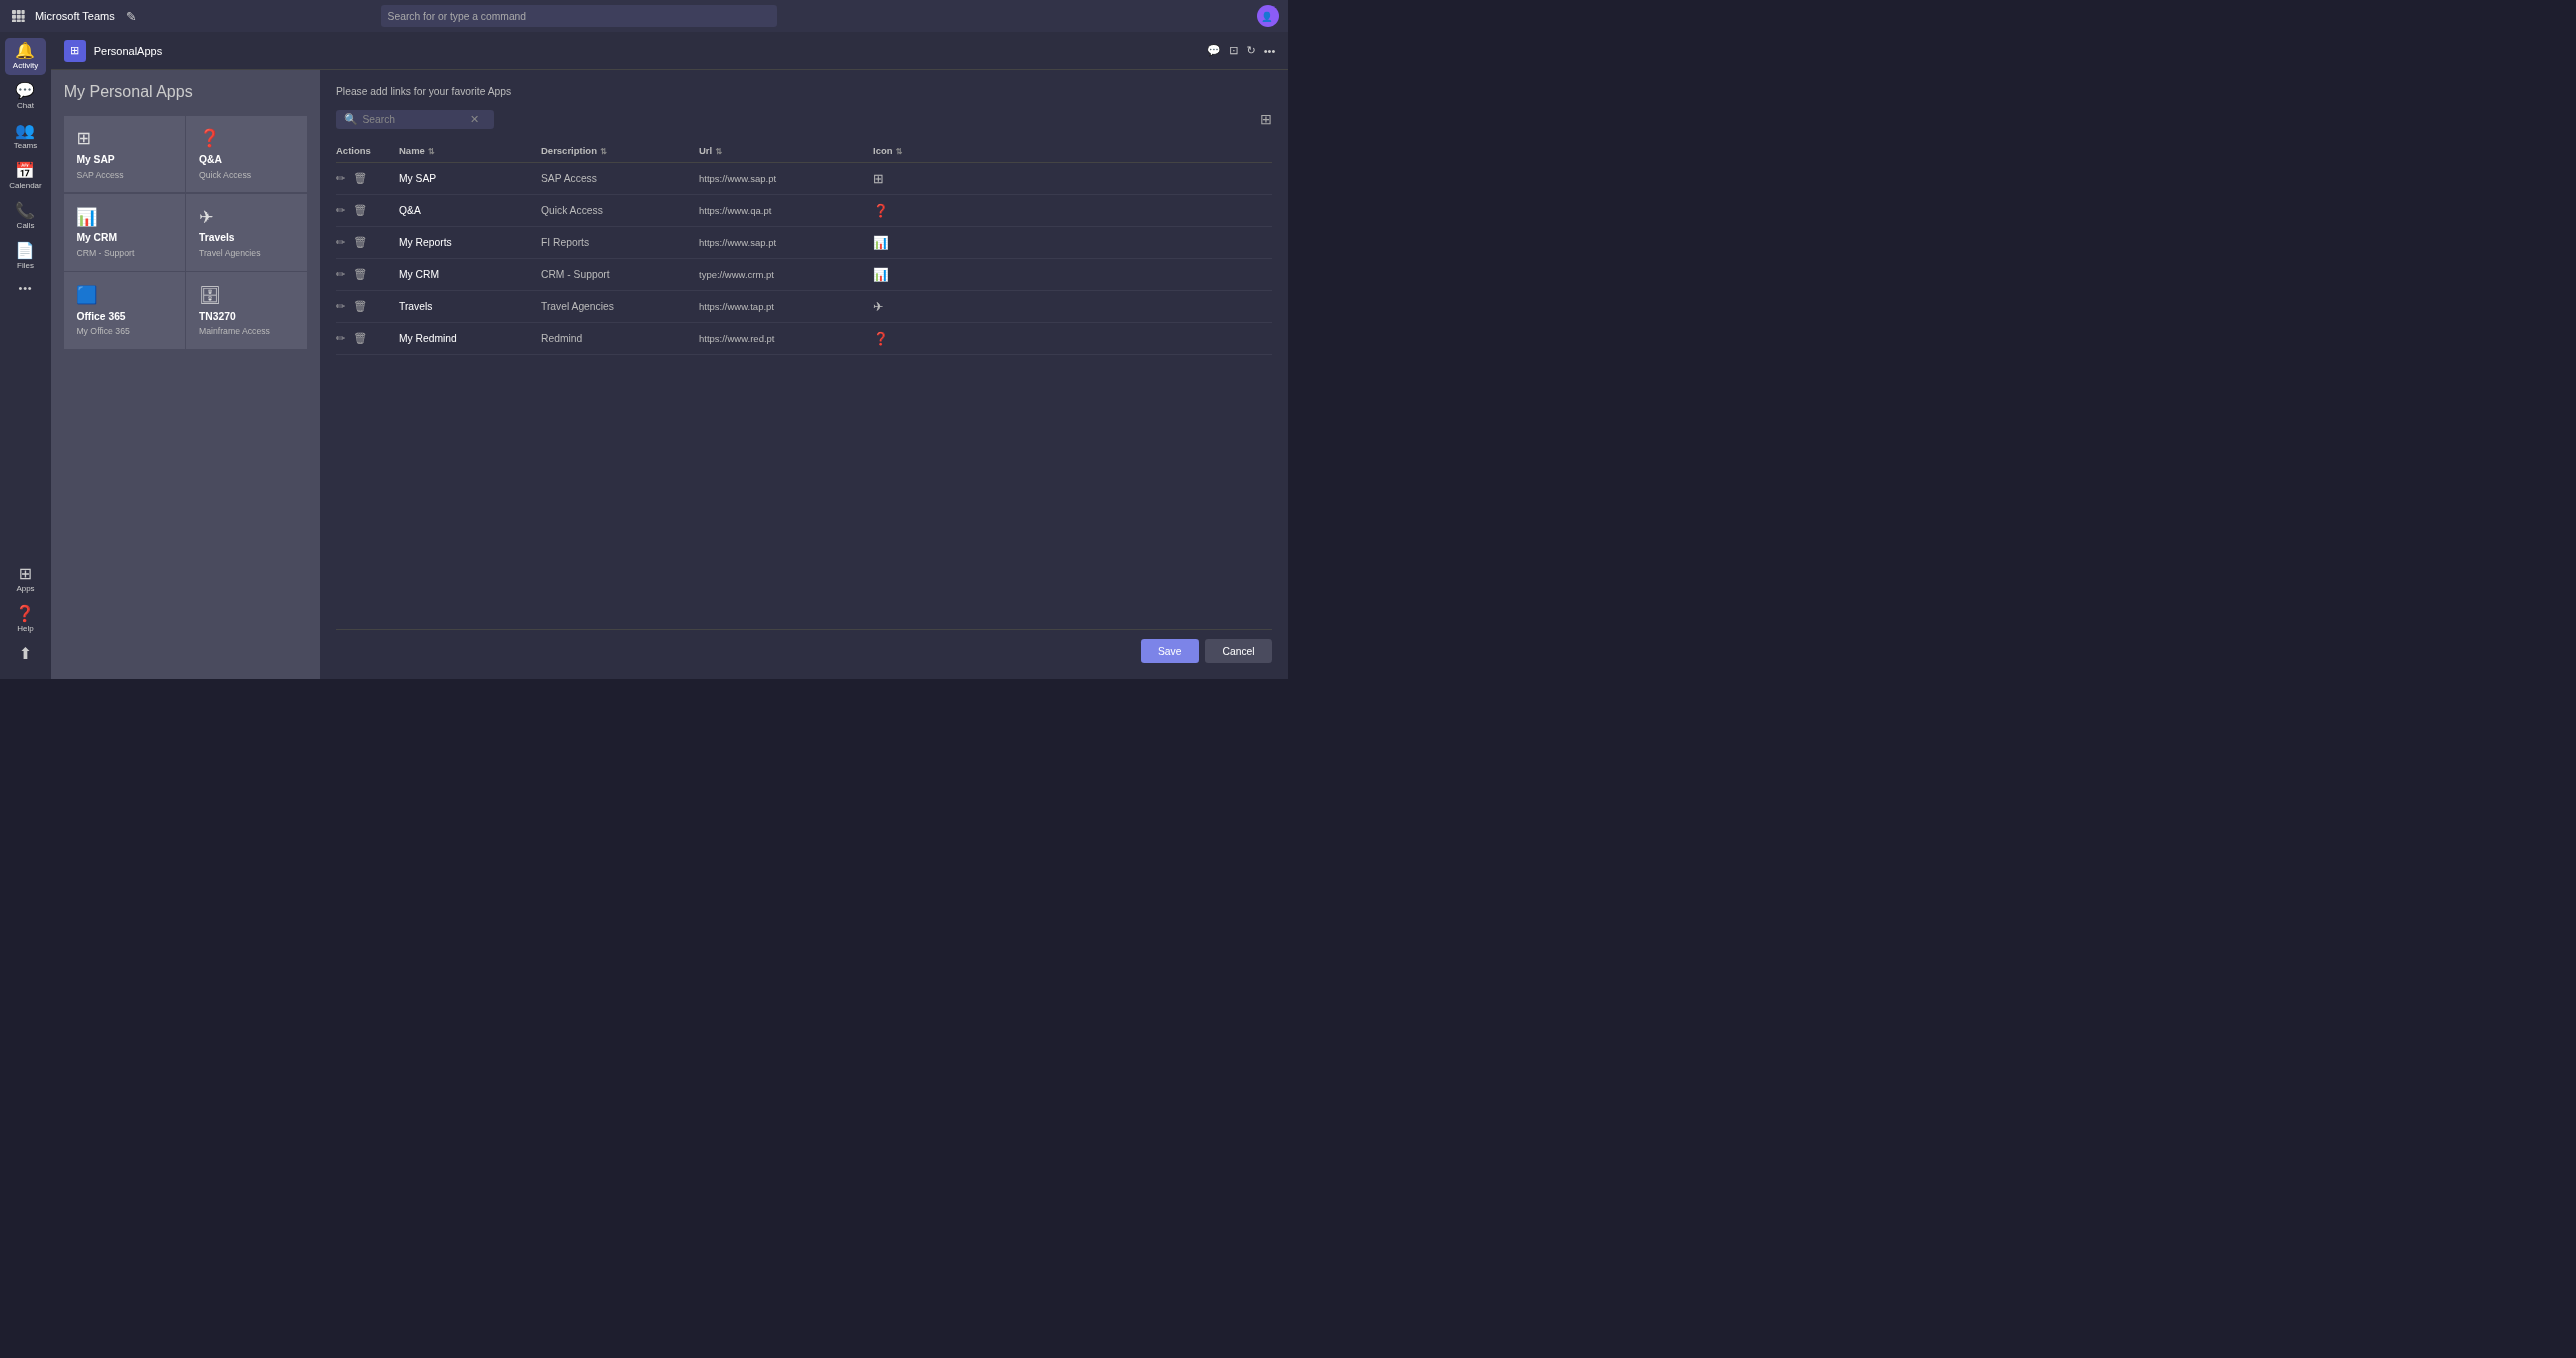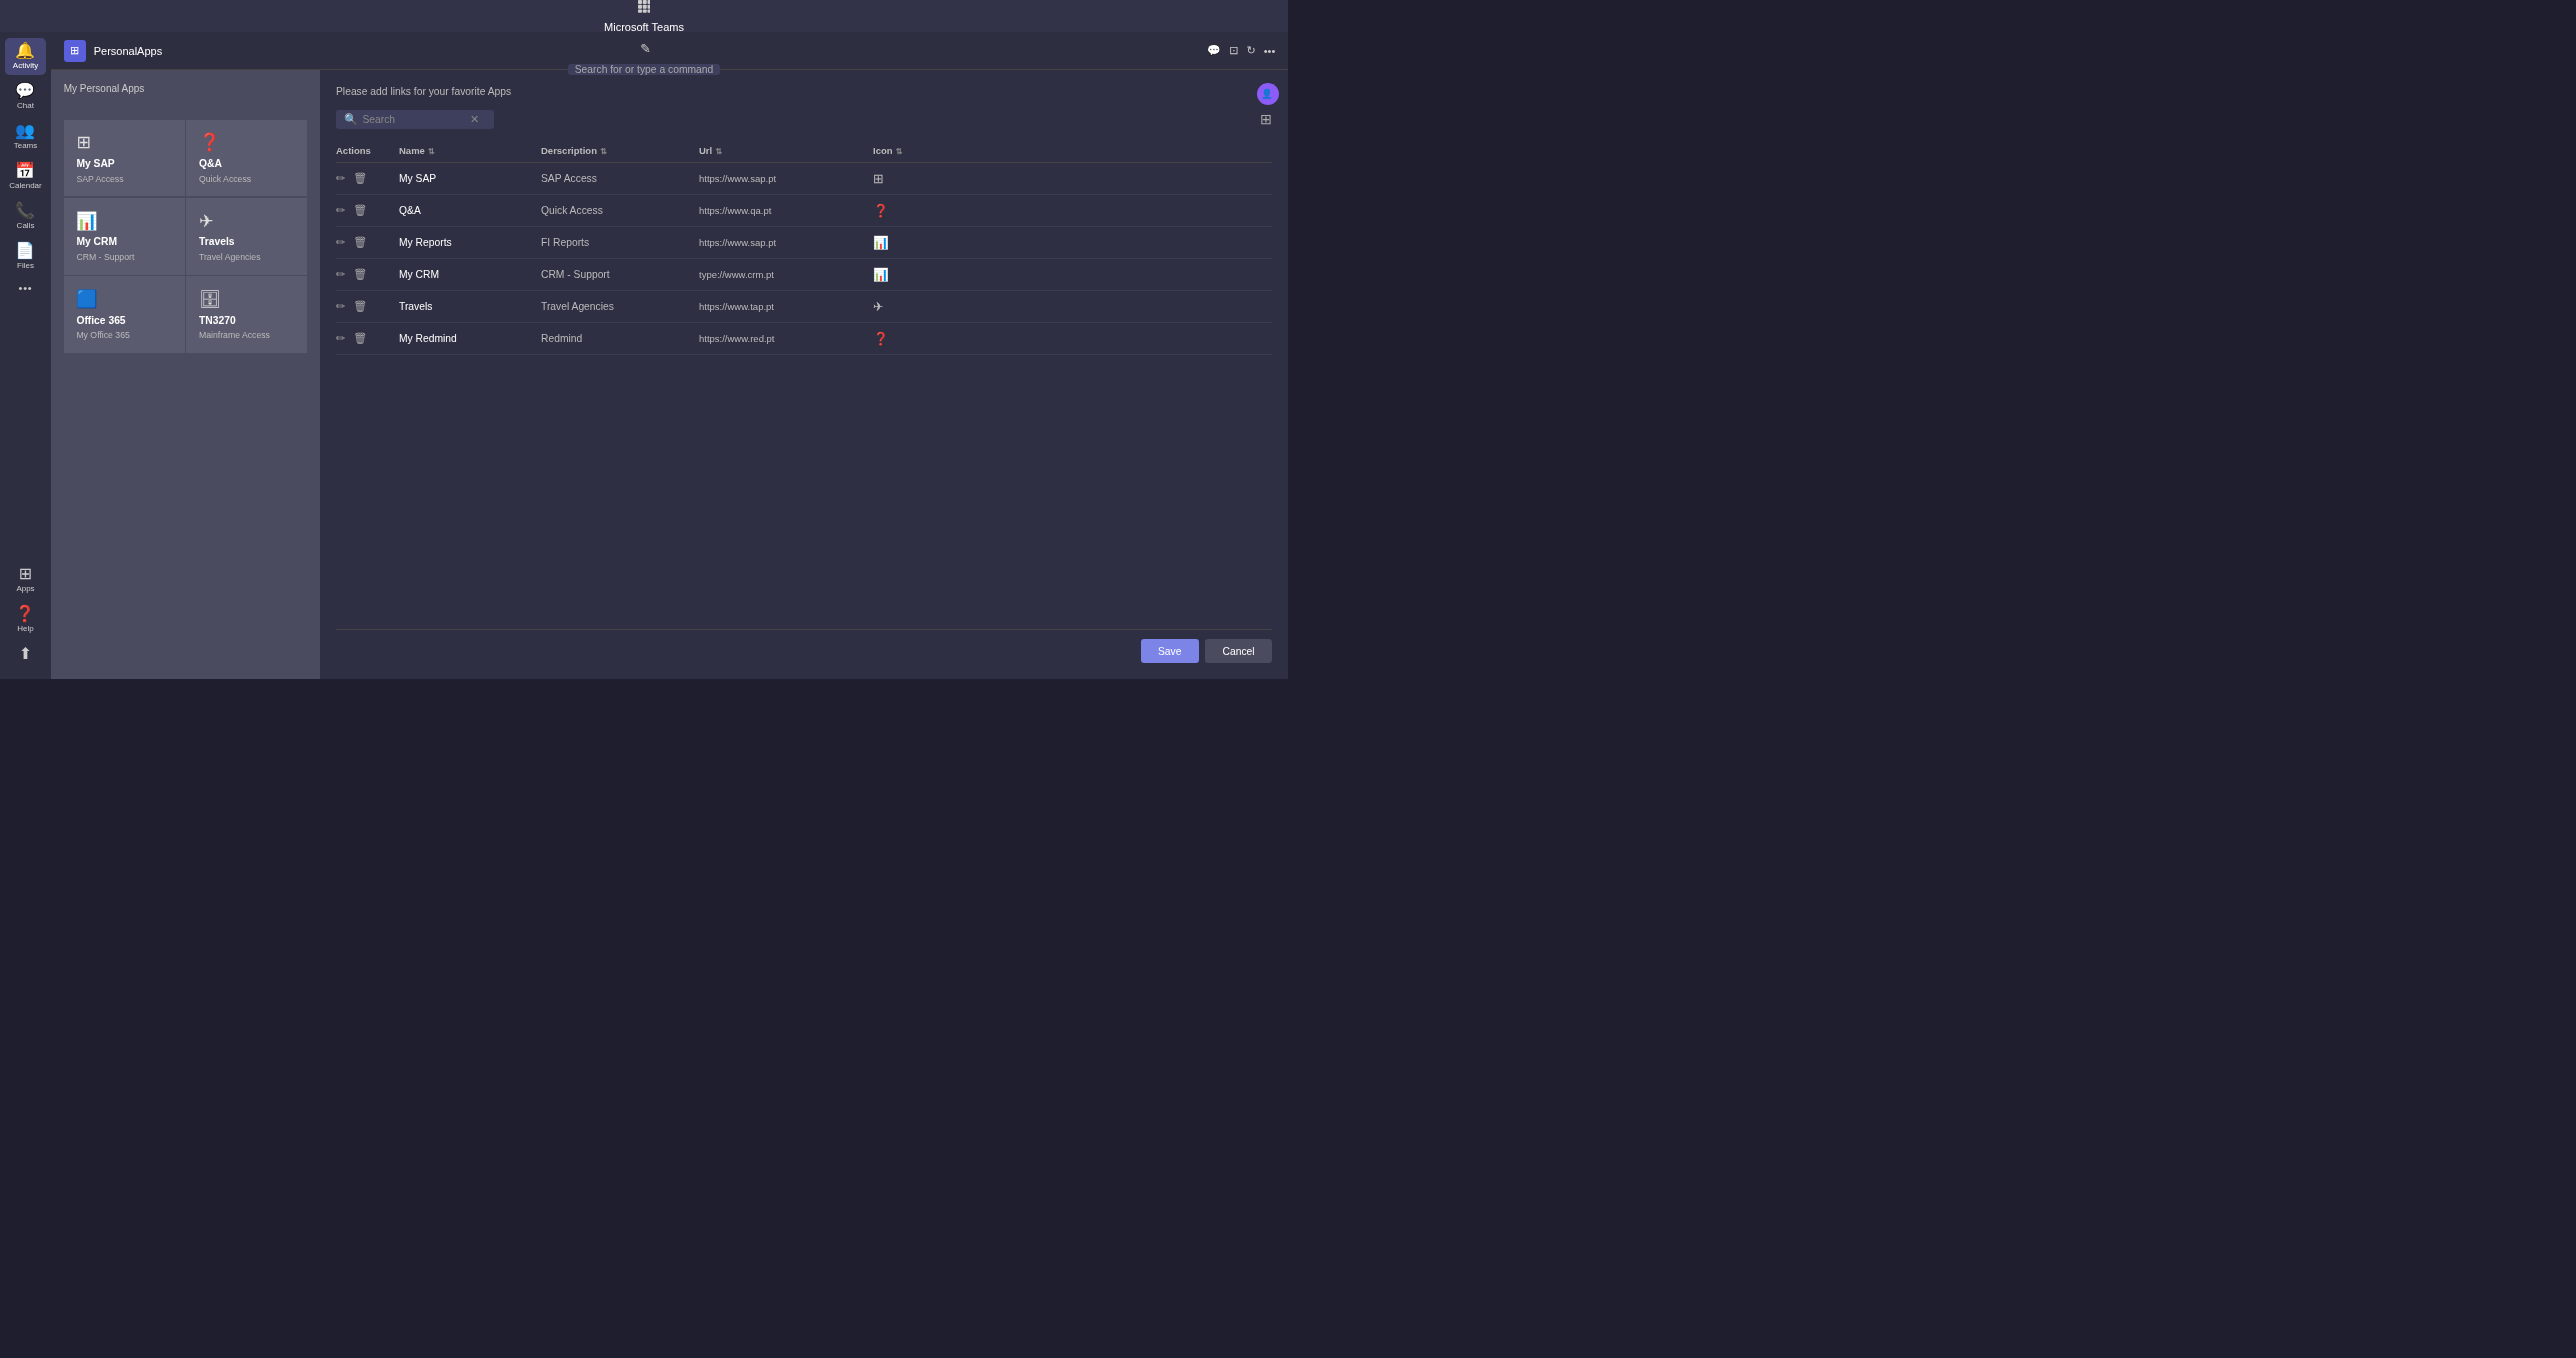--- a/index.html
+++ b/index.html
@@ -16,21 +16,20 @@
     
     .topbar {
       height: 32px;
       background: #323348;
       display: flex;
       align-items: center;
       padding: 0 9.5px;
       gap: 8px;
       position: relative;
       z-index: 100;
-      flex-direction: column;
     }
     .topbar-waffle {
       width: 17.4px; height: 17.4px;
       display: flex; align-items: center; justify-content: center;
       color: #ccc;
       cursor: pointer;
     }
     .topbar-title {
       color: #fff;
       font-size: 11px;
@@ -167,22 +166,22 @@
       overflow: hidden;
     }
     .personal-apps-bg {
       background: #4a4b5e;
       width: 269px;
       height: 100%;
       padding: 12.7px;
     }
     .personal-apps-title {
       color: #ccc;
-      font-size: 10px;
-      margin-bottom: 26px;
+      font-size: 16px;
+      margin-bottom: 15px;
     }
     .apps-grid {
       display: grid;
       grid-template-columns: 1fr 1fr;
       gap: 1.6px;
     }
     .app-card {
       background: #5a5b6e;
       padding: 12.7px;
       display: flex;

